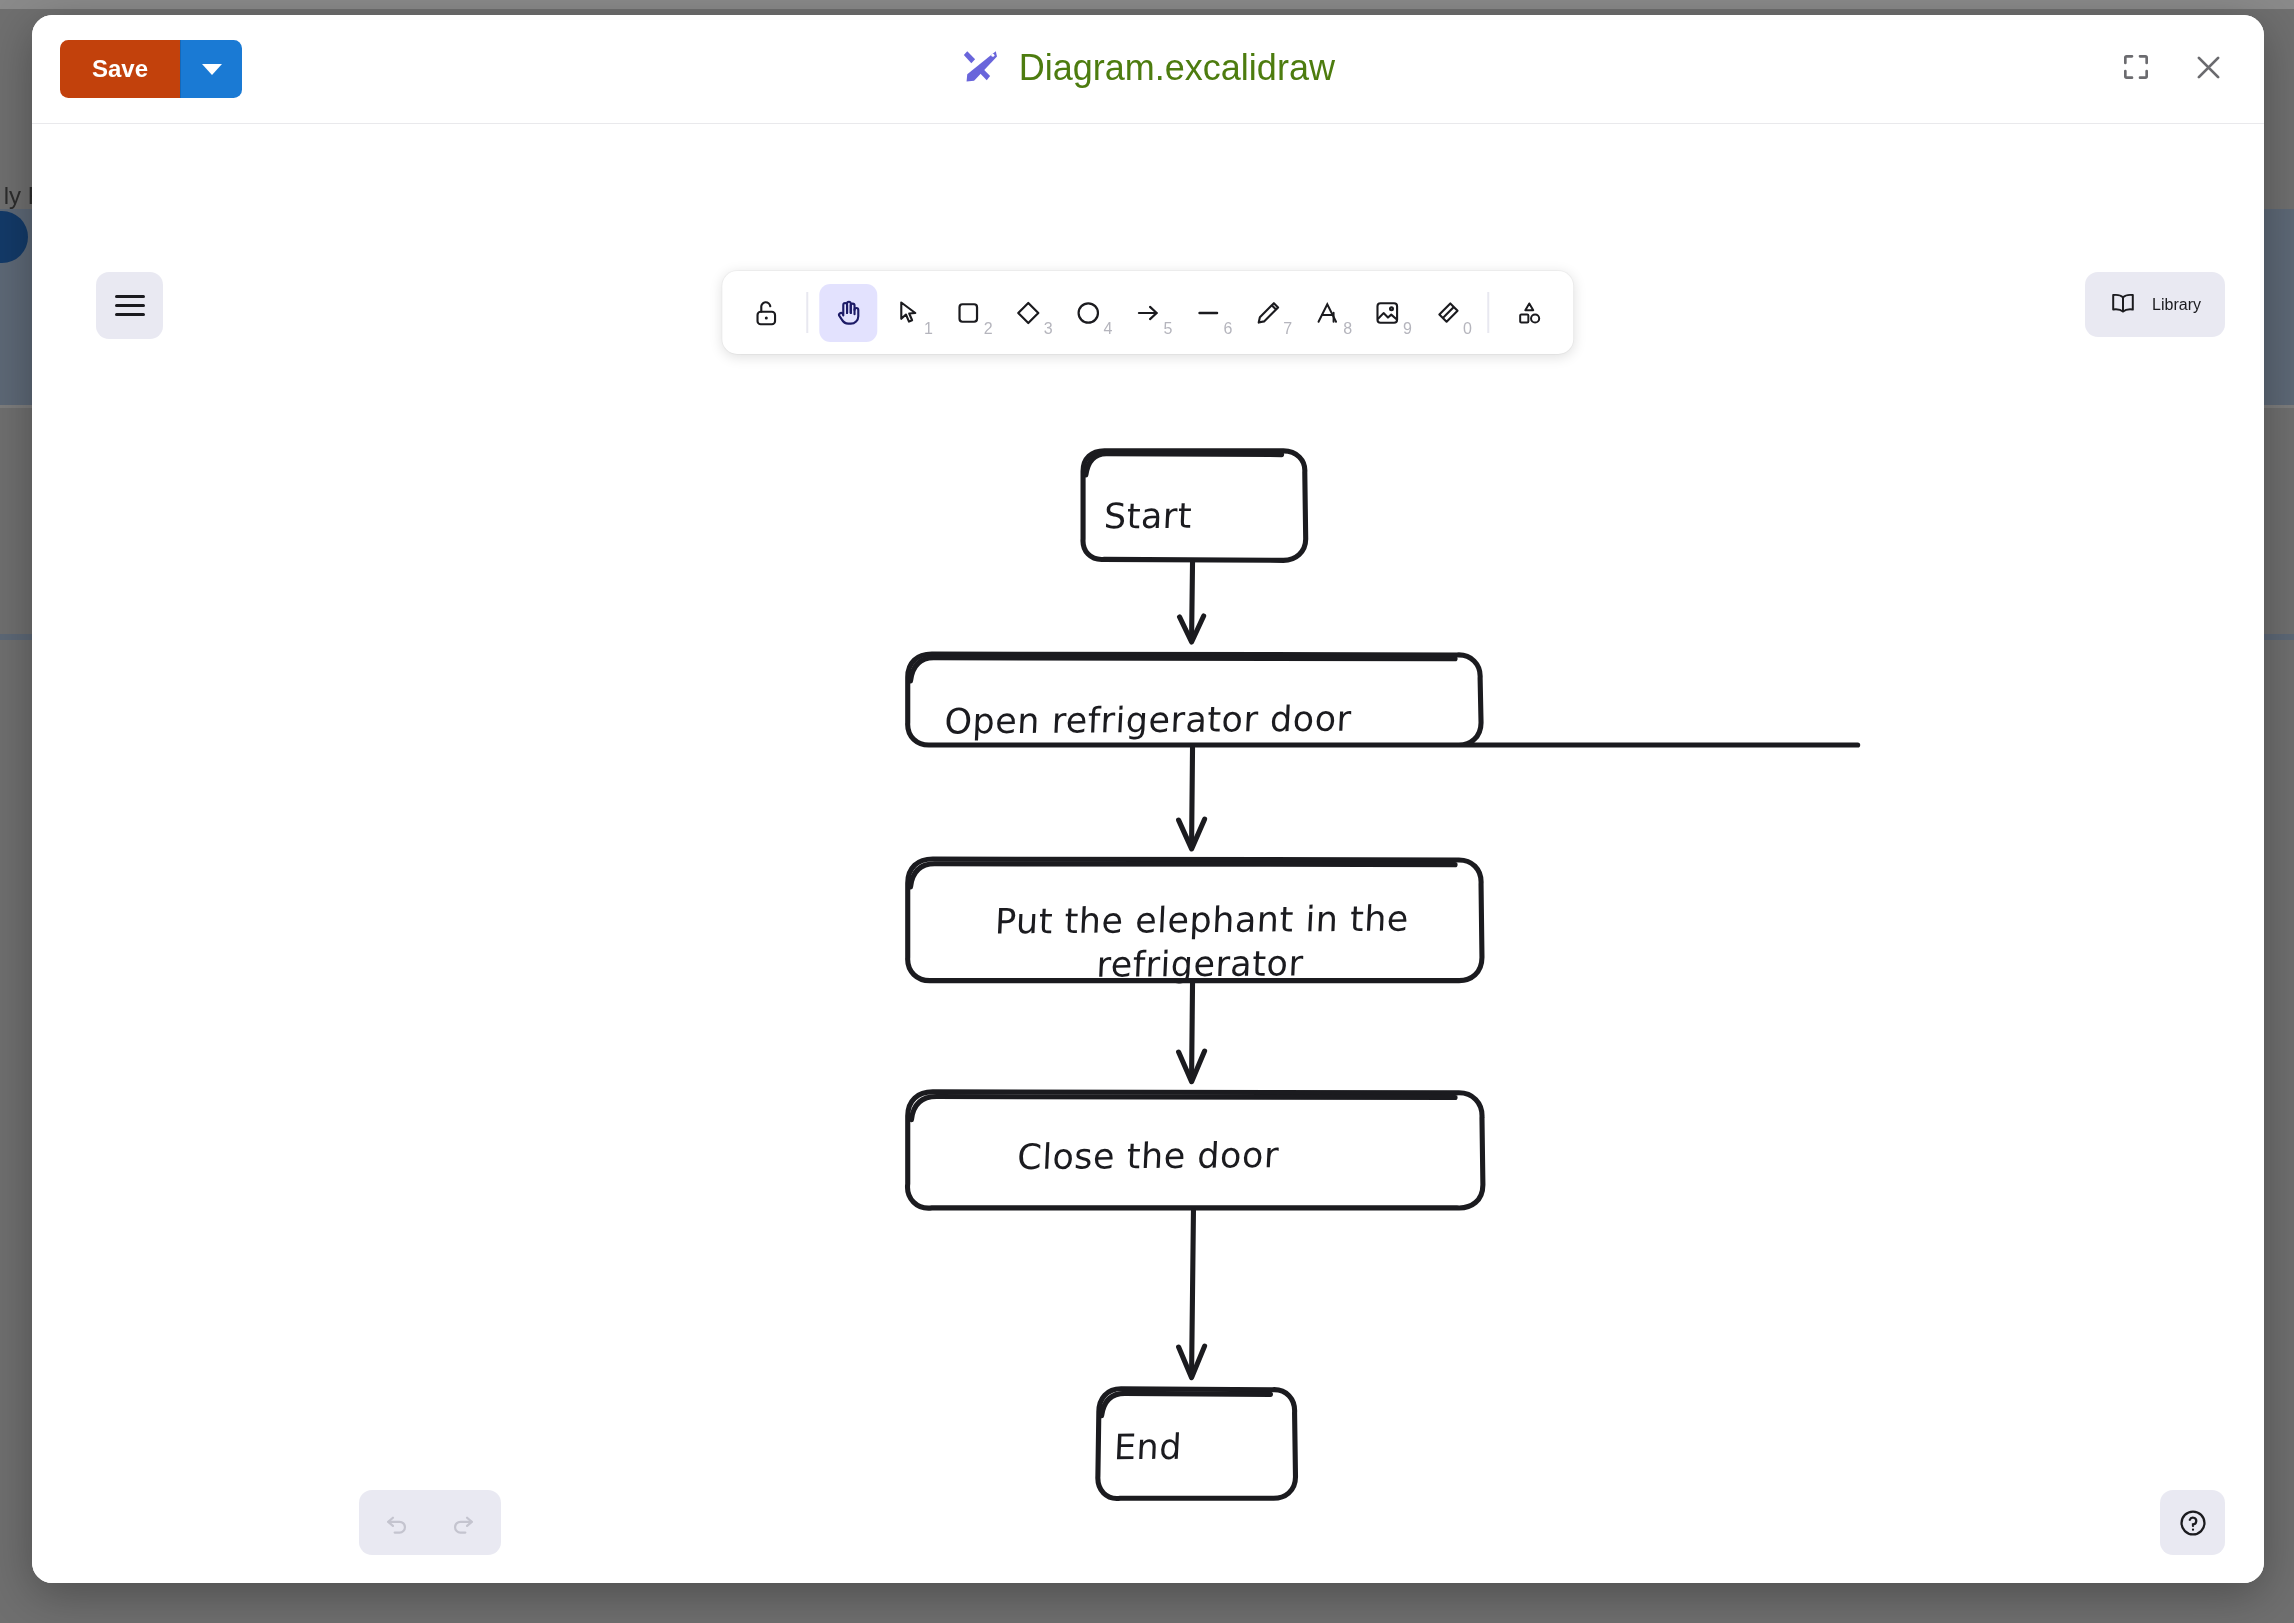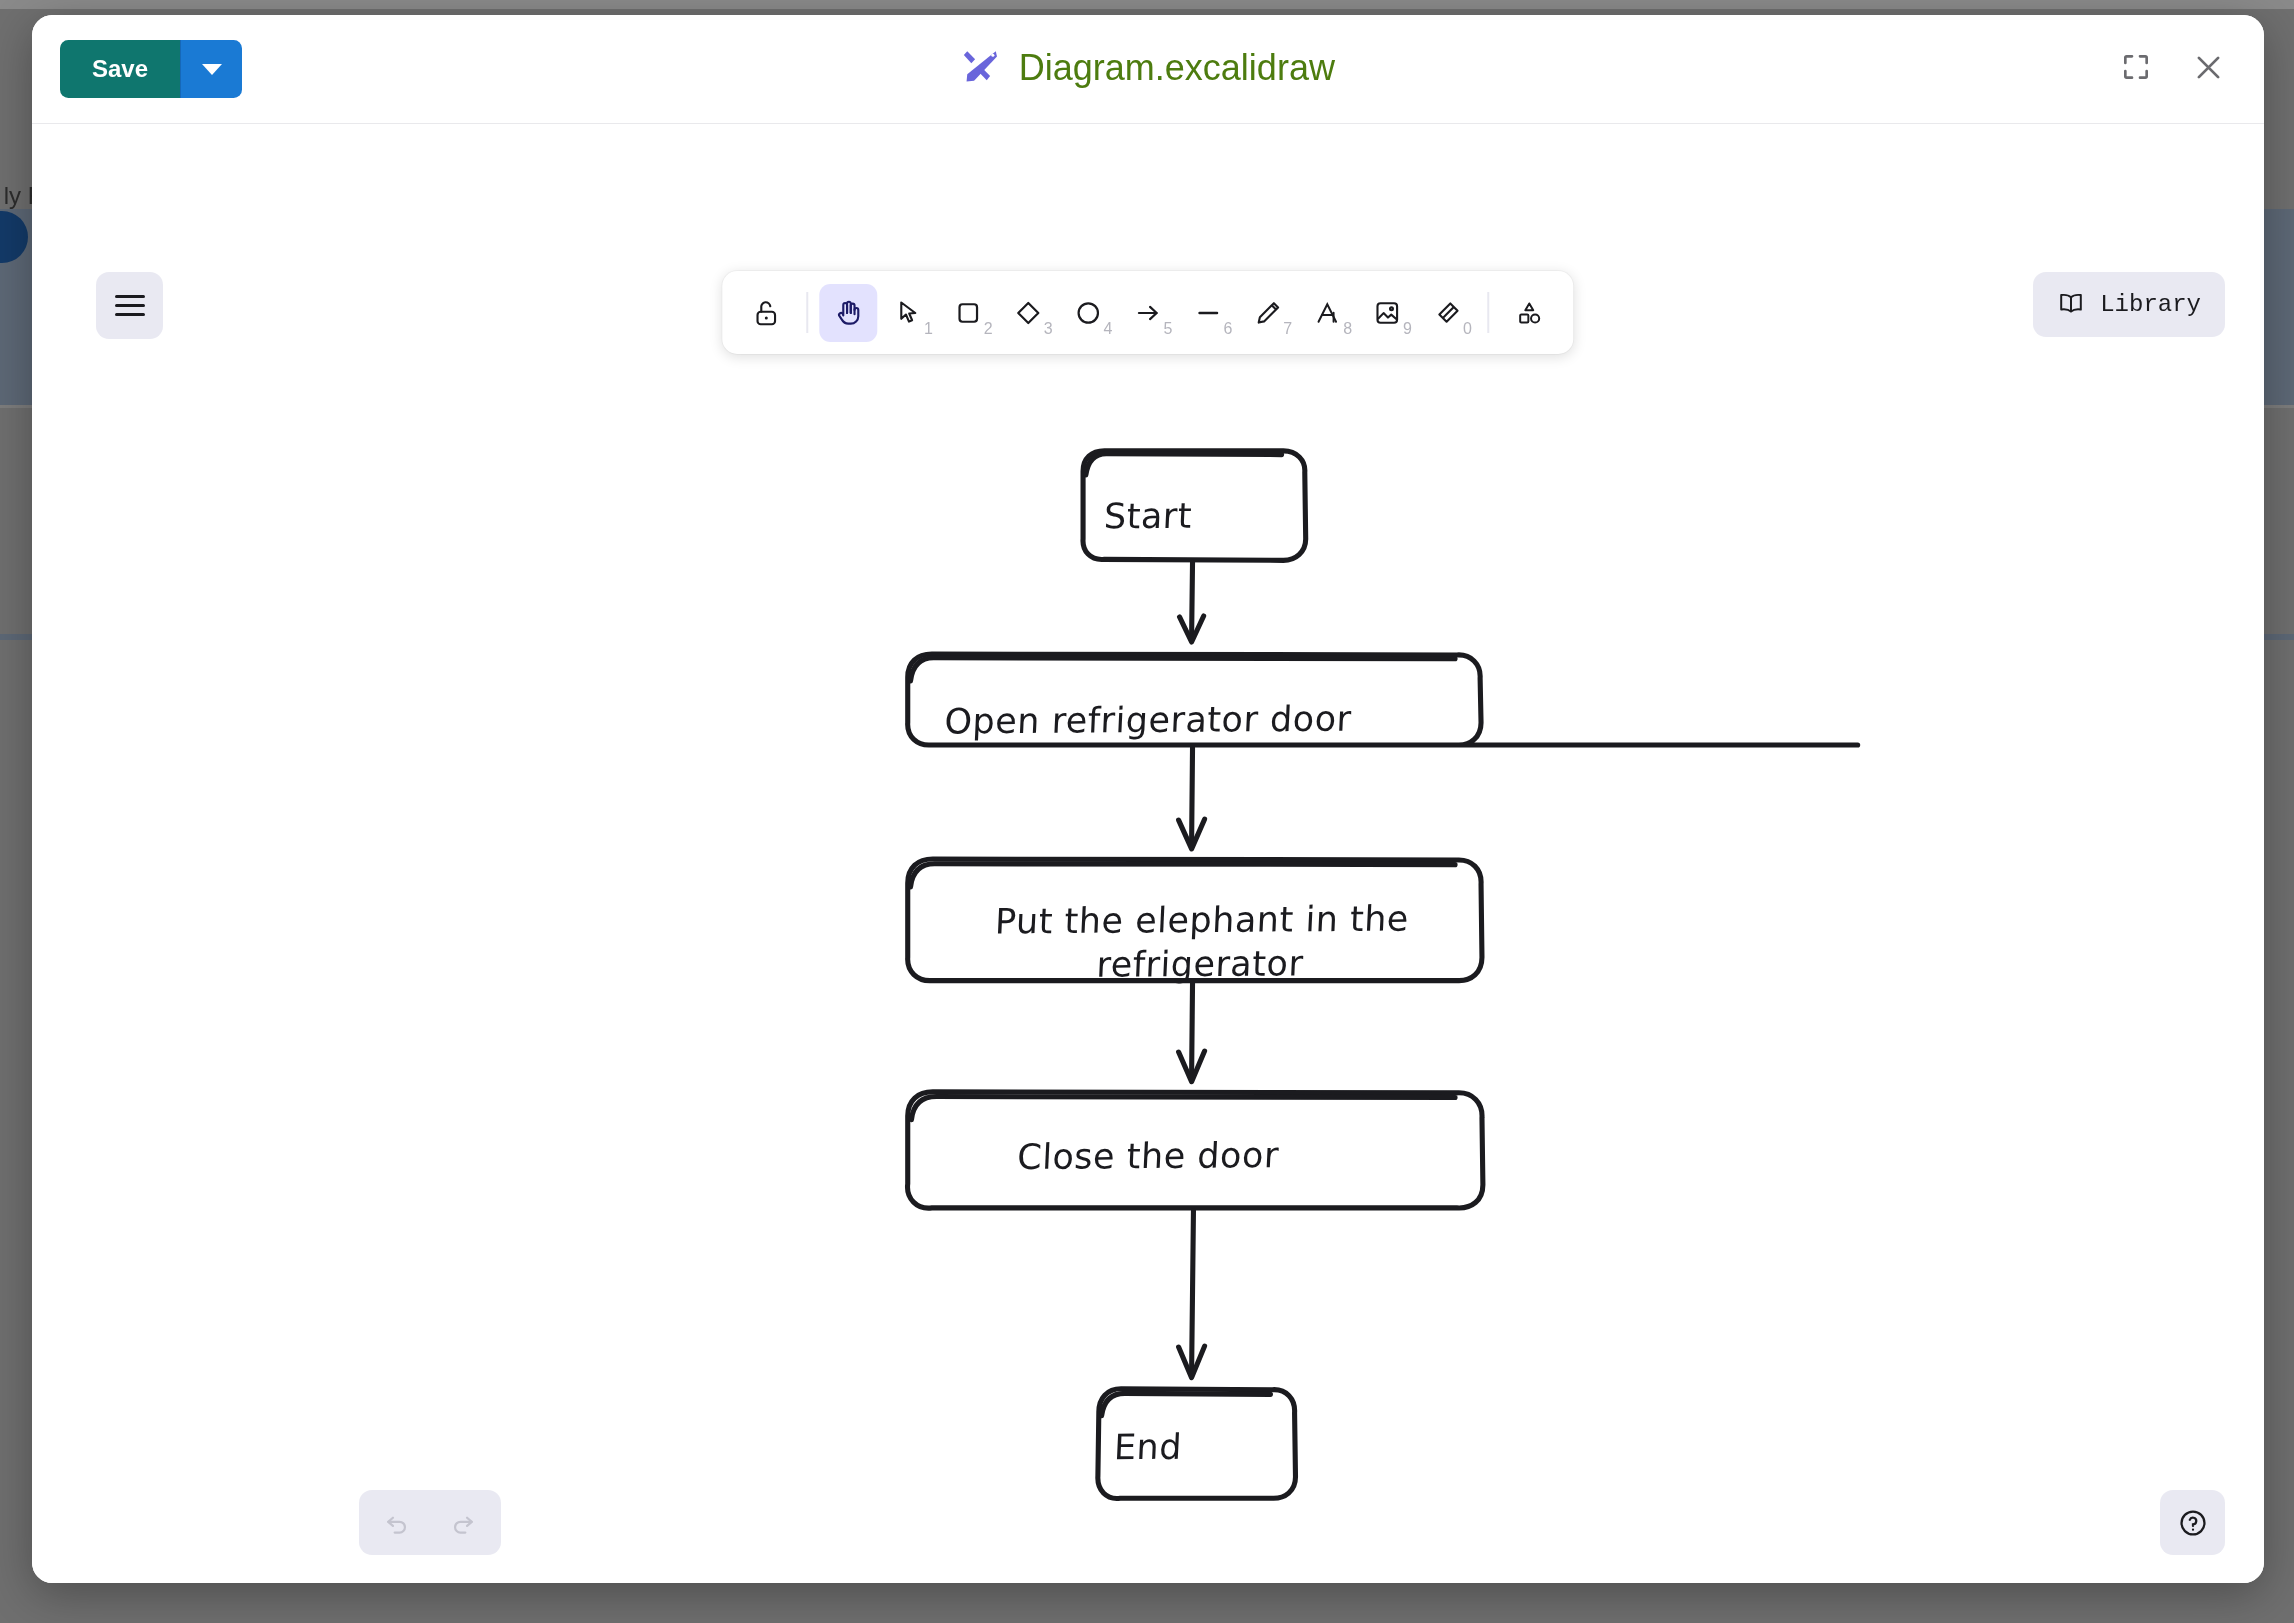--- a/index.html
+++ b/index.html
@@ -77,21 +77,21 @@
   }
   #save-group {
     position: absolute;
     left: 28px; top: 25px;
     height: 58px;
     display: flex;
     border-radius: 8.3px;
     overflow: hidden;
   }
   #save-button {
-    background: #0f766e;
+    background: #c2410c;
     color: #fff;
     font-size: 24px;
     font-weight: 700;
     padding: 0 32px;
     display: flex;
     align-items: center;
     cursor: pointer;
     border: none;
     font-family: "Liberation Sans", sans-serif;
   }
@@ -206,23 +206,22 @@
     right: 39px; top: 148px;
     height: 65px;
     background: #e9e9f2;
     border-radius: 13px;
     display: flex; align-items: center;
     gap: 15px;
     padding: 0 24px;
     cursor: pointer;
   }
   #library-button .lbl {
-    font-size: 24px;
+    font-size: 16px;
     color: #1b1b1f;
-    font-family: Liberation Mono, monospace;
   }
 
   
   #zoom-pill {
     position: absolute;
     left: 65px; bottom: 28px;
     height: 65px;
     background: #e9e9f2;
     border-radius: 13px;
     display: flex; align-items: center;

